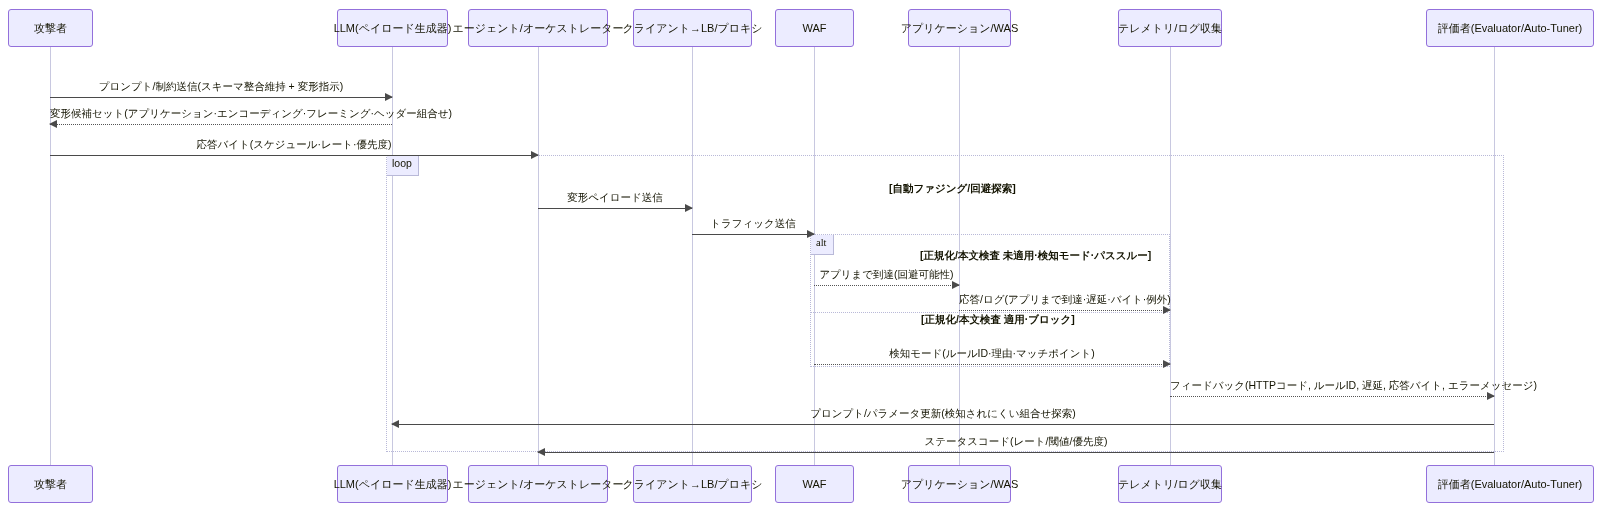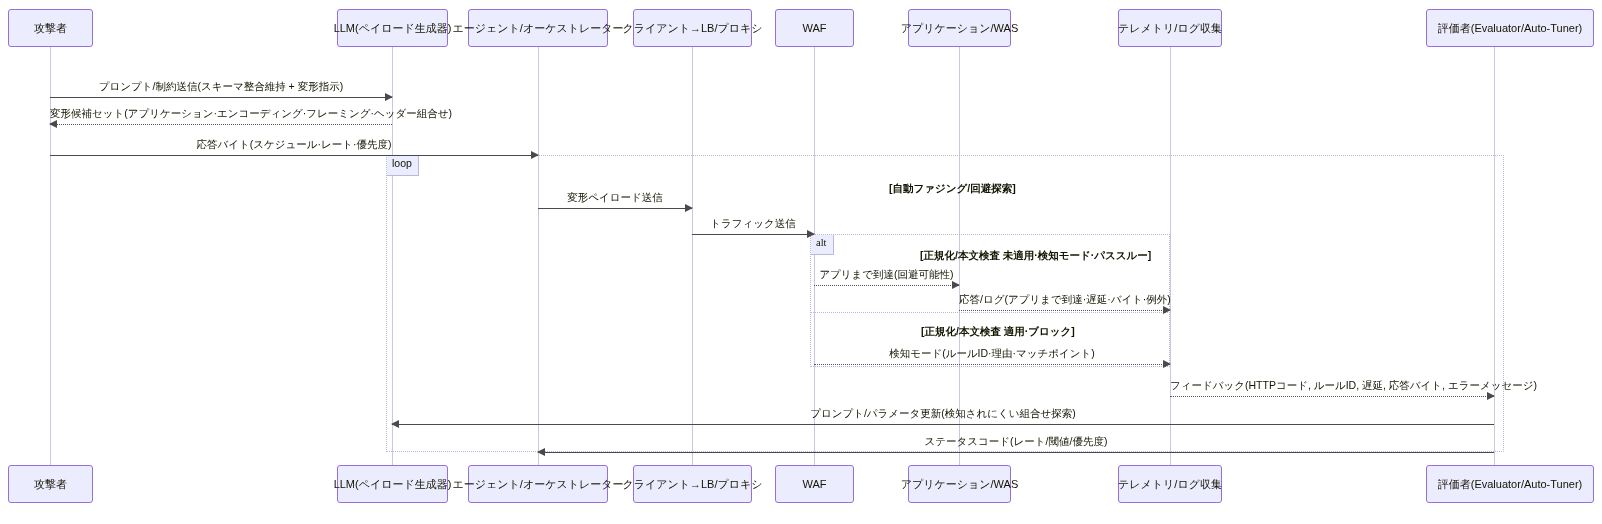--- a/index.html
+++ b/index.html
@@ -135,21 +135,21 @@
 
 
   <div class="frag" style="left:386px;top:155px;width:1118px;height:297px;"></div>
   <div class="frag-tab" style="left:387px;top:156px;">loop</div>
   <div class="frag-title" style="left:889px;top:160px;margin-top:22px;">[自動ファジング/回避探索]</div>
 
   <div class="frag" style="left:810px;top:234px;width:360px;height:133px;"></div>
   <div class="frag-tab" style="left:811px;top:235px;font-family:Liberation Serif, serif;">alt</div>
   <div class="frag-title" style="left:920px;top:249px;">[正規化/本文検査 未適用·検知モード·パススルー]</div>
   <div class="frag-div" style="left:810px;top:312px;width:360px;"></div>
-  <div class="frag-title" style="left:921px;top:325px;">[正規化/本文検査 適用·ブロック]</div>
+  <div class="frag-title" style="left:921px;top:313px;">[正規化/本文検査 適用·ブロック]</div>
 
   <div class="msg" style="left:50px;top:97px;width:342px;">
     <div class="line"></div>
     <div class="head right"></div>
     <div class="label">プロンプト/制約送信(スキーマ整合維持 + 変形指示)</div>
   </div>
 
   <div class="msg dotted" style="left:50px;top:124px;width:342px;">
     <div class="line"></div>
     <div class="head left"></div>

